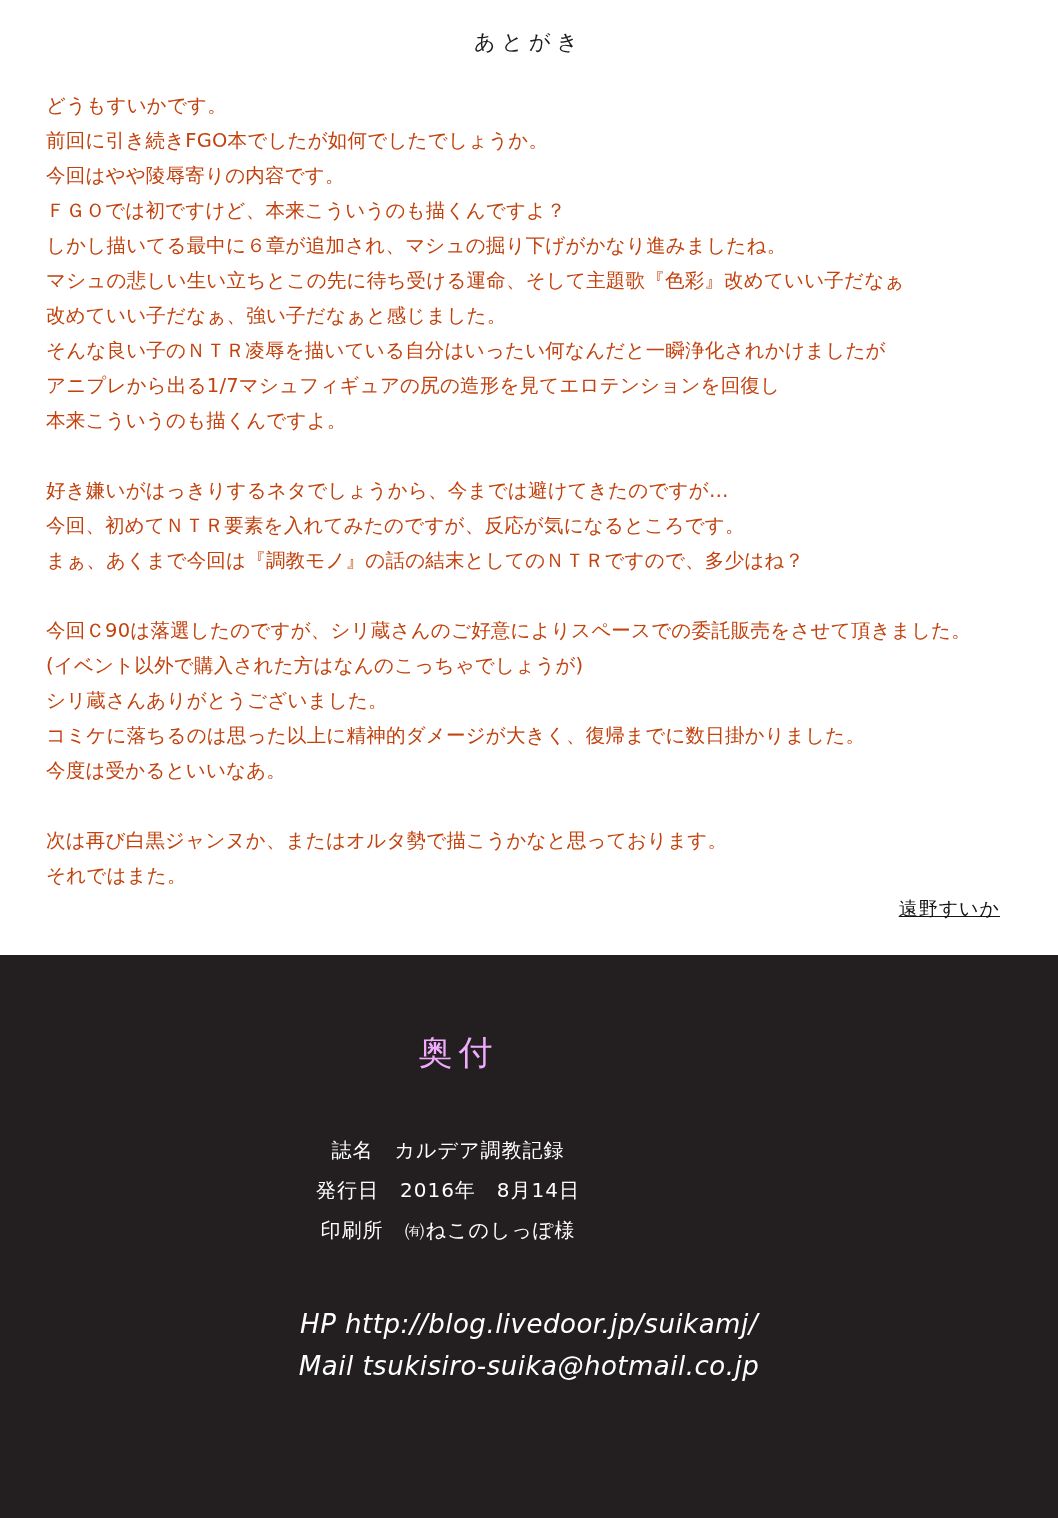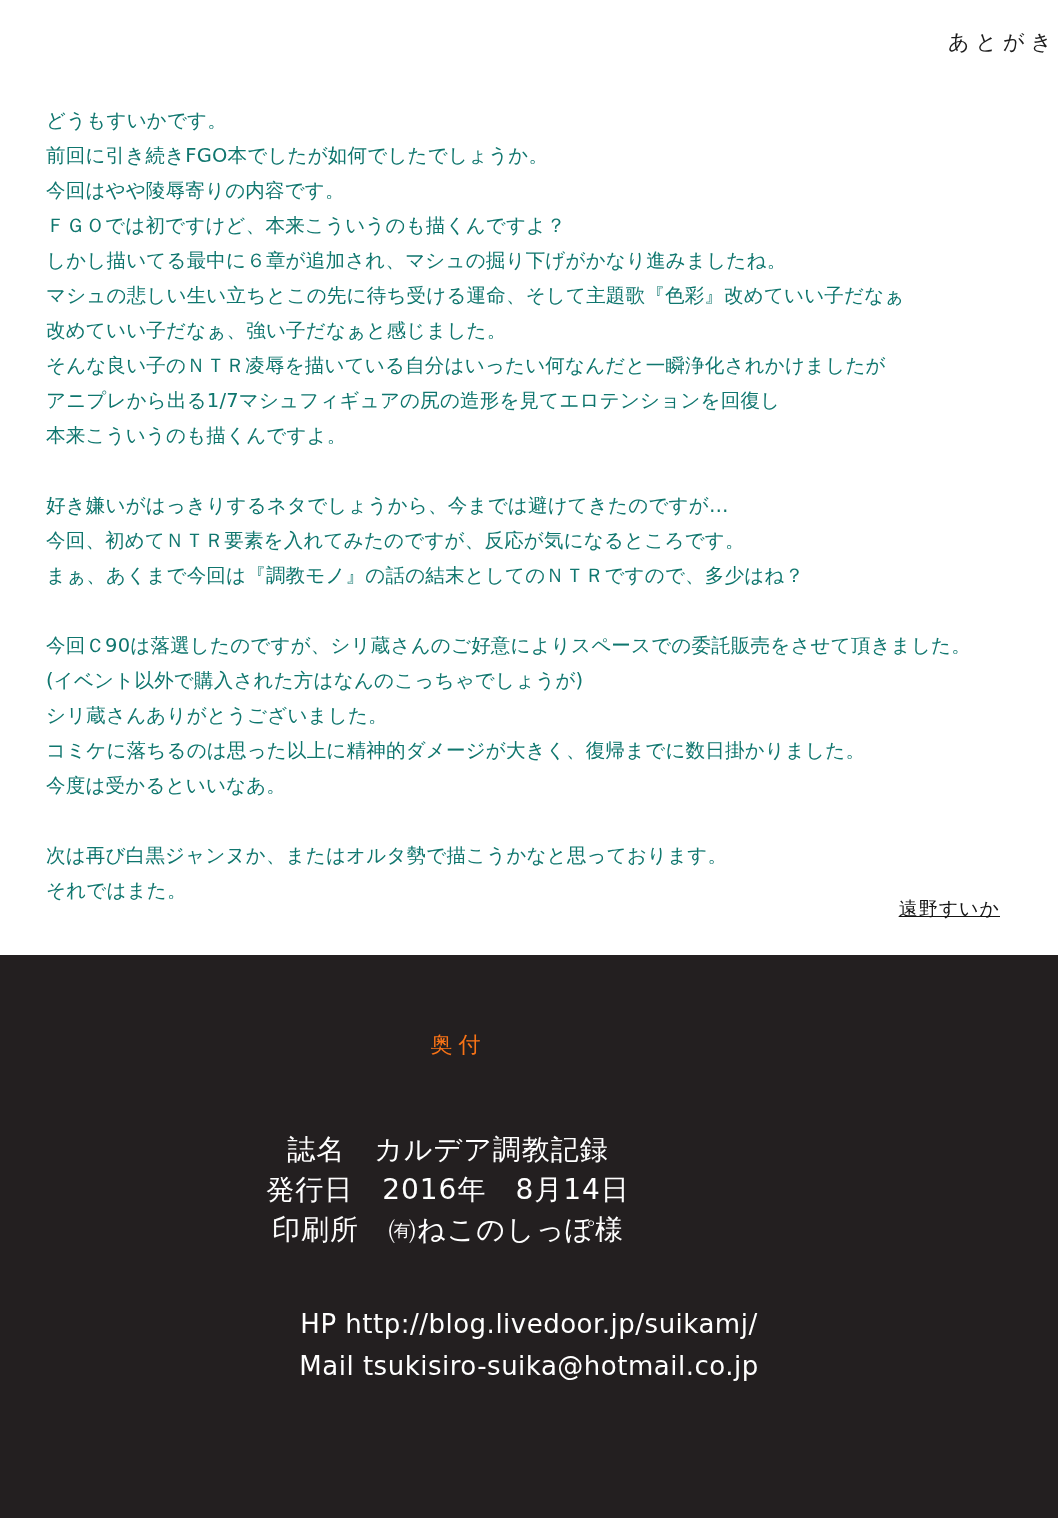--- a/index.html
+++ b/index.html
@@ -28,36 +28,35 @@
     width: 1058px;
     height: 955px;
     background: #ffffff;
     box-sizing: border-box;
   }
   .afterword-title {
     position: absolute;
     top: 28px;
     left: 0;
     width: 1058px;
-    text-align: right;
+    text-align: center;
     font-size: 21px;
     letter-spacing: 6px;
     color: #1b1b1b;
     font-family: Liberation Serif, serif;
   }
   .body-text {
     position: absolute;
     left: 46px;
     top: 88px;
     width: 960px;
     font-size: 19.5px;
     line-height: 35px;
-    color: #0f766e;
+    color: #c2410c;
     letter-spacing: 0.2px;
-    margin-top: 15px;
   }
   .body-text p {
     margin: 0;
   }
   .para-gap {
     height: 35px;
   }
   .signature {
     position: absolute;
     right: 58px;
@@ -78,51 +77,52 @@
     background: #231f20;
     color: #ffffff;
     box-sizing: border-box;
   }
   .colophon-title {
     position: absolute;
     top: 75px;
     left: 0;
     width: 917px;
     text-align: center;
-    font-size: 22px;
+    font-size: 34px;
     letter-spacing: 6px;
-    color: #f97316;
+    color: #f0abfc;
   }
   .colophon-lines {
     position: absolute;
     top: 175px;
     left: 0;
     width: 896px;
     text-align: center;
-    font-size: 28px;
+    font-size: 20px;
     line-height: 40px;
     letter-spacing: 1px;
     color: #ffffff;
   }
   .colophon-lines div {
     white-space: pre;
   }
   .colophon-contact {
     position: absolute;
     top: 348px;
     left: 0;
     width: 1058px;
     text-align: center;
     font-size: 26px;
     line-height: 42px;
     letter-spacing: 0.5px;
     color: #ffffff;
   }
   .colophon-contact div {
     white-space: pre;
+    font-style: italic;
   }
 </style>
 </head>
 <body>
 
 <div class="page">
 
   <section class="afterword">
     <div class="afterword-title">あとがき</div>
 

